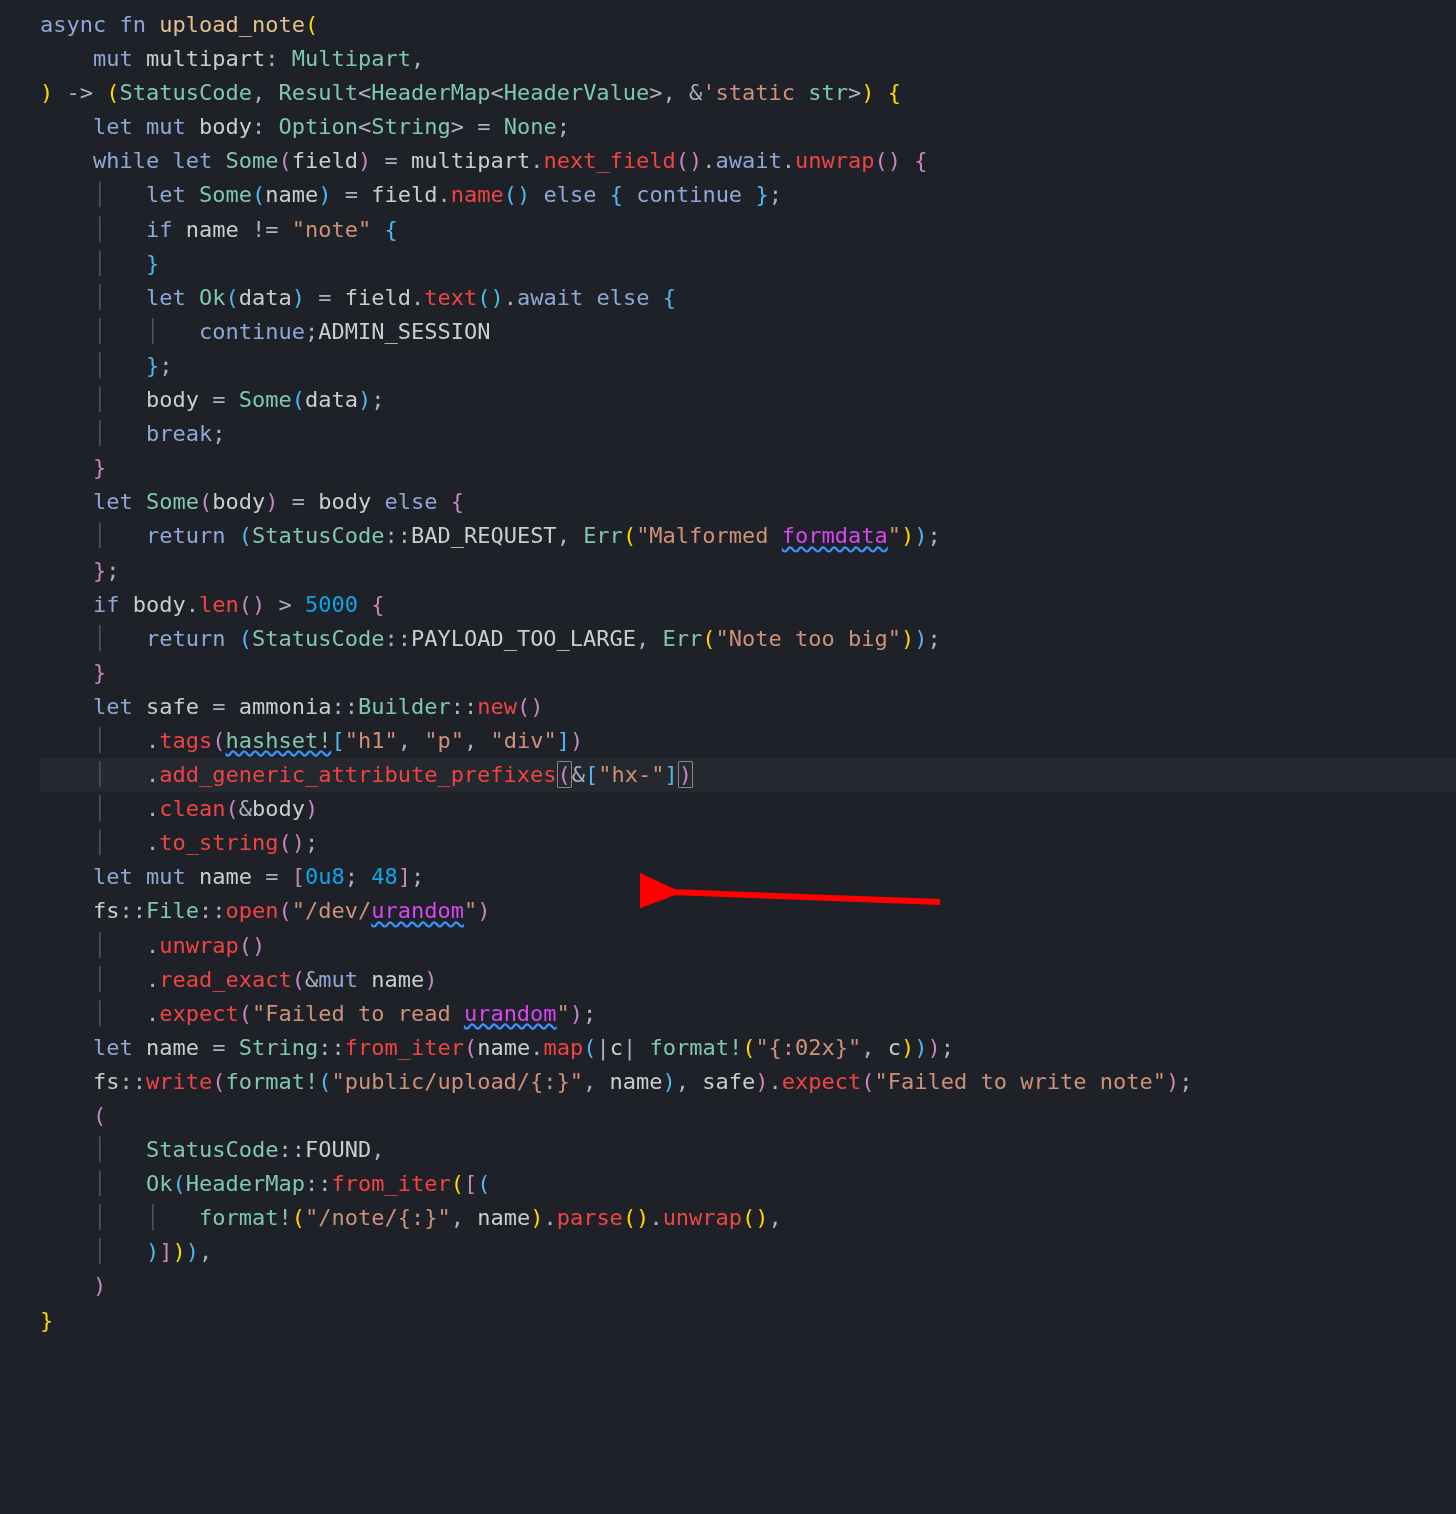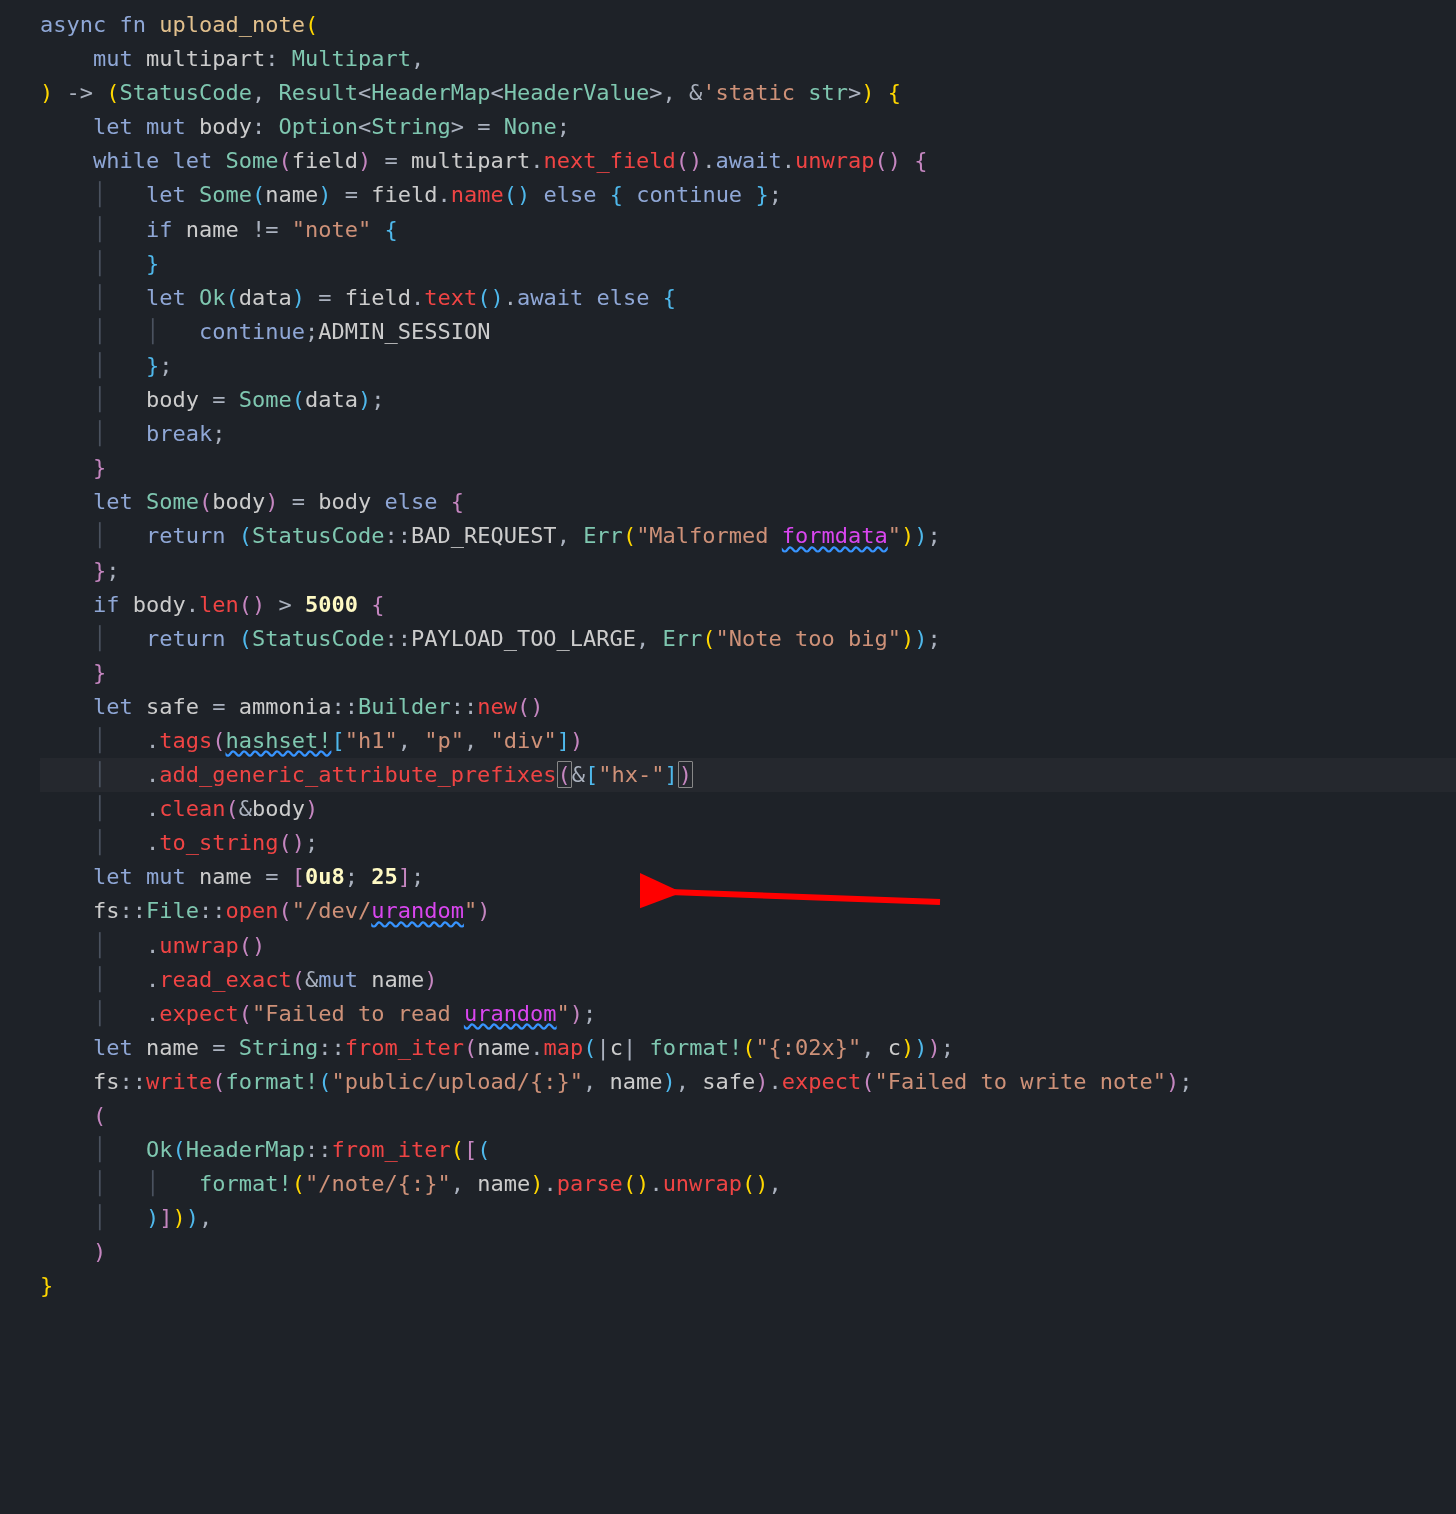--- a/index.html
+++ b/index.html
@@ -30,21 +30,21 @@
   .fn-call { color: #ef4444; }                            
   .type    { color: #7fc7b0; }                            
   .lifetm  { color: #ce9178; }                            
   .str     { color: #ce9178; }                            
   .str-underline { color: #d946ef; text-decoration-line: underline; text-decoration-style: wavy; text-decoration-color: #3794ff; }
   .var     { color: #cccccc; }
   .punc    { color: #abb2bf; }
   .op      { color: #abb2bf; }
   .macro   { color: #7fc7b0; }                            
   .macro-underline { color:#7fc7b0; text-decoration-line: underline; text-decoration-style: wavy; text-decoration-color: #3794ff; }
-  .num     { color: #fef9c3; font-weight: bold; }
+  .num     { color: #0ea5e9; }
   .const   { color: #cccccc; }                            
   .paren-yellow  { color: #ffd700; }
   .paren-purple  { color: #c586c0; }
   .paren-blue    { color: #4fb8eb; }
   .brace-yellow  { color: #ffd700; }
   .brace-purple  { color: #c586c0; }
   .brace-blue    { color: #4fb8eb; }
   .bracket-box   { border: 1px solid #888; border-radius: 1px; padding: 0 0px; margin: 0 0px; }
   .faded-guide   { color: #4a525f; }
   
@@ -102,36 +102,37 @@
 <div class="line">    <span class="kw">let</span> <span class="var">safe</span> <span class="op">=</span> <span class="var">ammonia</span><span class="punc">::</span><span class="type">Builder</span><span class="punc">::</span><span class="fn-call">new</span><span class="paren-purple">()</span></div>
 
 <div class="line">    <span class="faded-guide">│</span>   <span class="punc">.</span><span class="fn-call">tags</span><span class="paren-purple">(</span><span class="macro-underline">hashset!</span><span class="paren-blue">[</span><span class="str">"h1"</span><span class="punc">,</span> <span class="str">"p"</span><span class="punc">,</span> <span class="str">"div"</span><span class="paren-blue">]</span><span class="paren-purple">)</span></div>
 
 <div class="line highlight">    <span class="faded-guide">│</span>   <span class="punc">.</span><span class="fn-call">add_generic_attribute_prefixes</span><span class="paren-purple bracket-box">(</span><span class="punc">&amp;</span><span class="paren-blue">[</span><span class="str">"hx-"</span><span class="paren-blue">]</span><span class="paren-purple bracket-box">)</span></div>
 
 <div class="line">    <span class="faded-guide">│</span>   <span class="punc">.</span><span class="fn-call">clean</span><span class="paren-purple">(</span><span class="punc">&amp;</span><span class="var">body</span><span class="paren-purple">)</span></div>
 
 <div class="line">    <span class="faded-guide">│</span>   <span class="punc">.</span><span class="fn-call">to_string</span><span class="paren-purple">()</span><span class="punc">;</span></div>
 
-<div class="line">    <span class="kw">let</span> <span class="kw">mut</span> <span class="var">name</span> <span class="op">=</span> <span class="paren-purple">[</span><span class="num">0u8</span><span class="punc">;</span> <span class="num">25</span><span class="paren-purple">]</span><span class="punc">;</span></div>
+<div class="line">    <span class="kw">let</span> <span class="kw">mut</span> <span class="var">name</span> <span class="op">=</span> <span class="paren-purple">[</span><span class="num">0u8</span><span class="punc">;</span> <span class="num">48</span><span class="paren-purple">]</span><span class="punc">;</span></div>
 
 <div class="line">    <span class="var">fs</span><span class="punc">::</span><span class="type">File</span><span class="punc">::</span><span class="fn-call">open</span><span class="paren-purple">(</span><span class="str">"/dev/</span><span class="str-underline">urandom</span><span class="str">"</span><span class="paren-purple">)</span></div>
 
 <div class="line">    <span class="faded-guide">│</span>   <span class="punc">.</span><span class="fn-call">unwrap</span><span class="paren-purple">()</span></div>
 
 <div class="line">    <span class="faded-guide">│</span>   <span class="punc">.</span><span class="fn-call">read_exact</span><span class="paren-purple">(</span><span class="punc">&amp;</span><span class="kw">mut</span> <span class="var">name</span><span class="paren-purple">)</span></div>
 
 <div class="line">    <span class="faded-guide">│</span>   <span class="punc">.</span><span class="fn-call">expect</span><span class="paren-purple">(</span><span class="str">"Failed to read </span><span class="str-underline">urandom</span><span class="str">"</span><span class="paren-purple">)</span><span class="punc">;</span></div>
 
 <div class="line">    <span class="kw">let</span> <span class="var">name</span> <span class="op">=</span> <span class="type">String</span><span class="punc">::</span><span class="fn-call">from_iter</span><span class="paren-purple">(</span><span class="var">name</span><span class="punc">.</span><span class="fn-call">map</span><span class="paren-blue">(</span><span class="punc">|</span><span class="var">c</span><span class="punc">|</span> <span class="macro">format!</span><span class="paren-yellow">(</span><span class="str">"{:02x}"</span><span class="punc">,</span> <span class="var">c</span><span class="paren-yellow">)</span><span class="paren-blue">)</span><span class="paren-purple">)</span><span class="punc">;</span></div>
 
 <div class="line">    <span class="var">fs</span><span class="punc">::</span><span class="fn-call">write</span><span class="paren-purple">(</span><span class="macro">format!</span><span class="paren-blue">(</span><span class="str">"public/upload/{:}"</span><span class="punc">,</span> <span class="var">name</span><span class="paren-blue">)</span><span class="punc">,</span> <span class="var">safe</span><span class="paren-purple">)</span><span class="punc">.</span><span class="fn-call">expect</span><span class="paren-purple">(</span><span class="str">"Failed to write note"</span><span class="paren-purple">)</span><span class="punc">;</span></div>
 
 <div class="line">    <span class="paren-purple">(</span></div>
 
+<div class="line">    <span class="faded-guide">│</span>   <span class="type">StatusCode</span><span class="punc">::</span><span class="const">FOUND</span><span class="punc">,</span></div>
 
 <div class="line">    <span class="faded-guide">│</span>   <span class="type">Ok</span><span class="paren-blue">(</span><span class="type">HeaderMap</span><span class="punc">::</span><span class="fn-call">from_iter</span><span class="paren-yellow">(</span><span class="paren-purple">[</span><span class="paren-blue">(</span></div>
 
 
 <div class="line">    <span class="faded-guide">│</span>   <span class="faded-guide">│</span>   <span class="macro">format!</span><span class="paren-yellow">(</span><span class="str">"/note/{:}"</span><span class="punc">,</span> <span class="var">name</span><span class="paren-yellow">)</span><span class="punc">.</span><span class="fn-call">parse</span><span class="paren-yellow">()</span><span class="punc">.</span><span class="fn-call">unwrap</span><span class="paren-yellow">()</span><span class="punc">,</span></div>
 
 <div class="line">    <span class="faded-guide">│</span>   <span class="paren-blue">)</span><span class="paren-purple">]</span><span class="paren-yellow">)</span><span class="paren-blue">)</span><span class="punc">,</span></div>
 
 <div class="line">    <span class="paren-purple">)</span></div>
 

